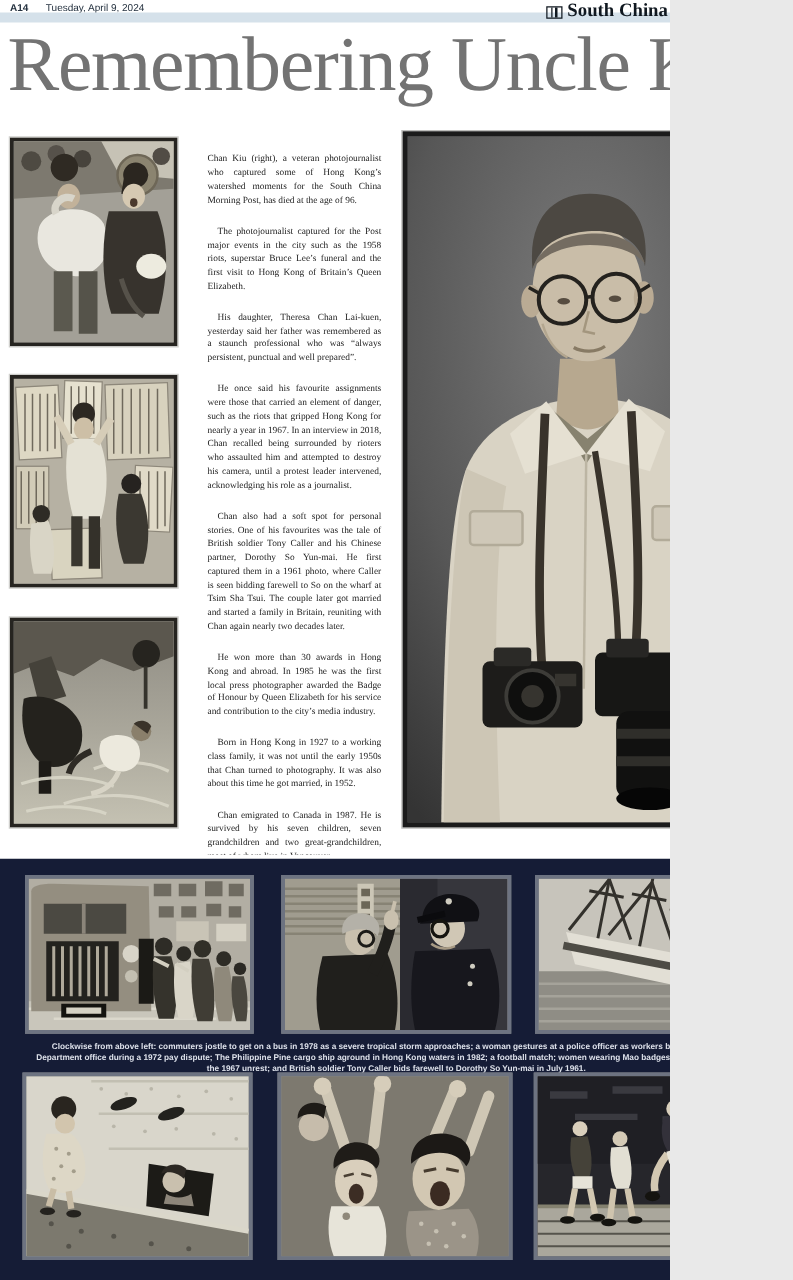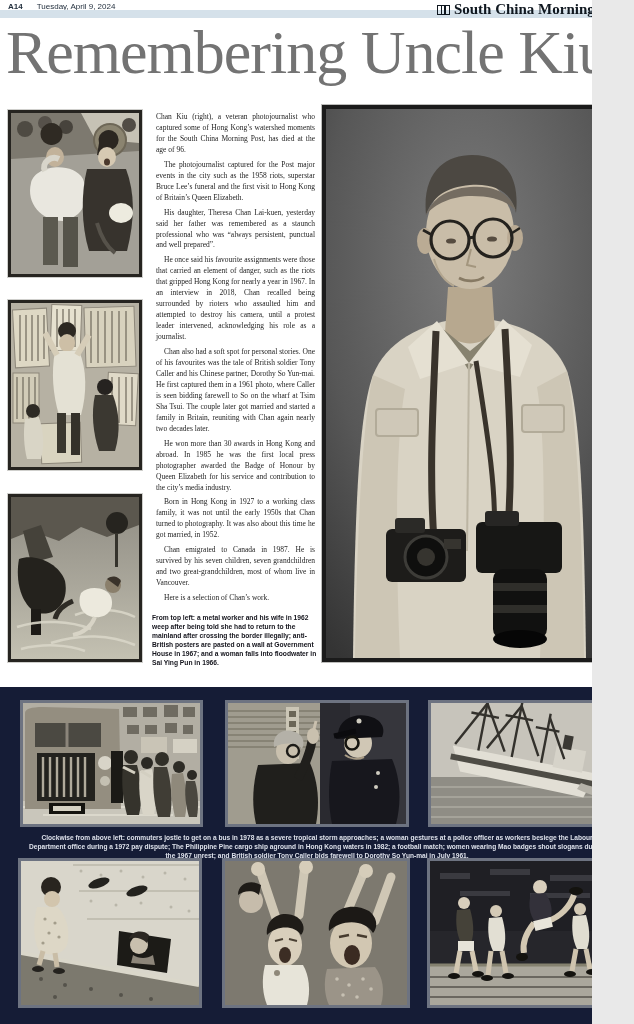--- a/index.html
+++ b/index.html
@@ -1,16 +1,16 @@
 <!DOCTYPE html>
 <html><head>
 <meta charset="utf-8">
 <style>
   html,body{margin:0;padding:0;background:#e9e9e9;}
-  .page{position:relative;width:592px;height:1024px;background:#ffffff;overflow:hidden;
+  .page{position:relative;width:536px;height:1024px;background:#ffffff;overflow:hidden;
         font-family:"Liberation Serif",serif;}
 
   
   .folio-strip{position:absolute;left:0;top:0;width:634px;height:20px;}
   .folio-left{position:absolute;left:8px;top:2px;font-family:"Liberation Sans",sans-serif;
         font-size:8px;color:#24313f;display:flex;gap:14px;}
   .folio-left .pageno{font-weight:bold;}
   .blue-band{position:absolute;left:0;top:10px;width:634px;height:8px;background:#d5e1ea;}
   .masthead{position:absolute;right:8px;top:1px;display:flex;align-items:center;gap:4px;}
   .masthead .mh-text{font-family:"Liberation Serif",serif;font-weight:bold;font-size:15px;color:#101820;}
@@ -25,21 +25,21 @@
 
   
   .aphoto{position:absolute;border:3px solid #262420;outline:1px solid #cfcfcc;background:#9b9890;}
   .aphoto svg{display:block;}
   #ap1{left:8px;top:110px;width:128px;height:161px;}
   #ap2{left:8px;top:300px;width:128px;height:164px;}
   #ap3{left:8px;top:494px;width:128px;height:162px;}
 
   
   .textcol{position:absolute;left:152px;top:108px;width:167px;max-height:576px;overflow:hidden;}
-  .textcol p{margin:4px;font-size:7.5px;line-height:10.95px;text-align:justify;color:#1c1c1c;
+  .textcol p{margin:14px;font-size:7.5px;line-height:10.95px;text-align:justify;color:#1c1c1c;
         text-indent:8px;}
   .textcol p.first{text-indent:0;}
   .art-caption{margin-top:9px;font-family:"Liberation Sans",sans-serif;font-weight:bold;
         font-size:6.7px;line-height:9px;color:#14141c;text-align:left;}
 
   
   .portrait{position:absolute;left:322px;top:105px;width:287px;height:549px;
         border:4px solid #1b1b1b;outline:1px solid #bdbdbb;background:#4c4c4c;}
   .portrait svg{display:block;}
 

